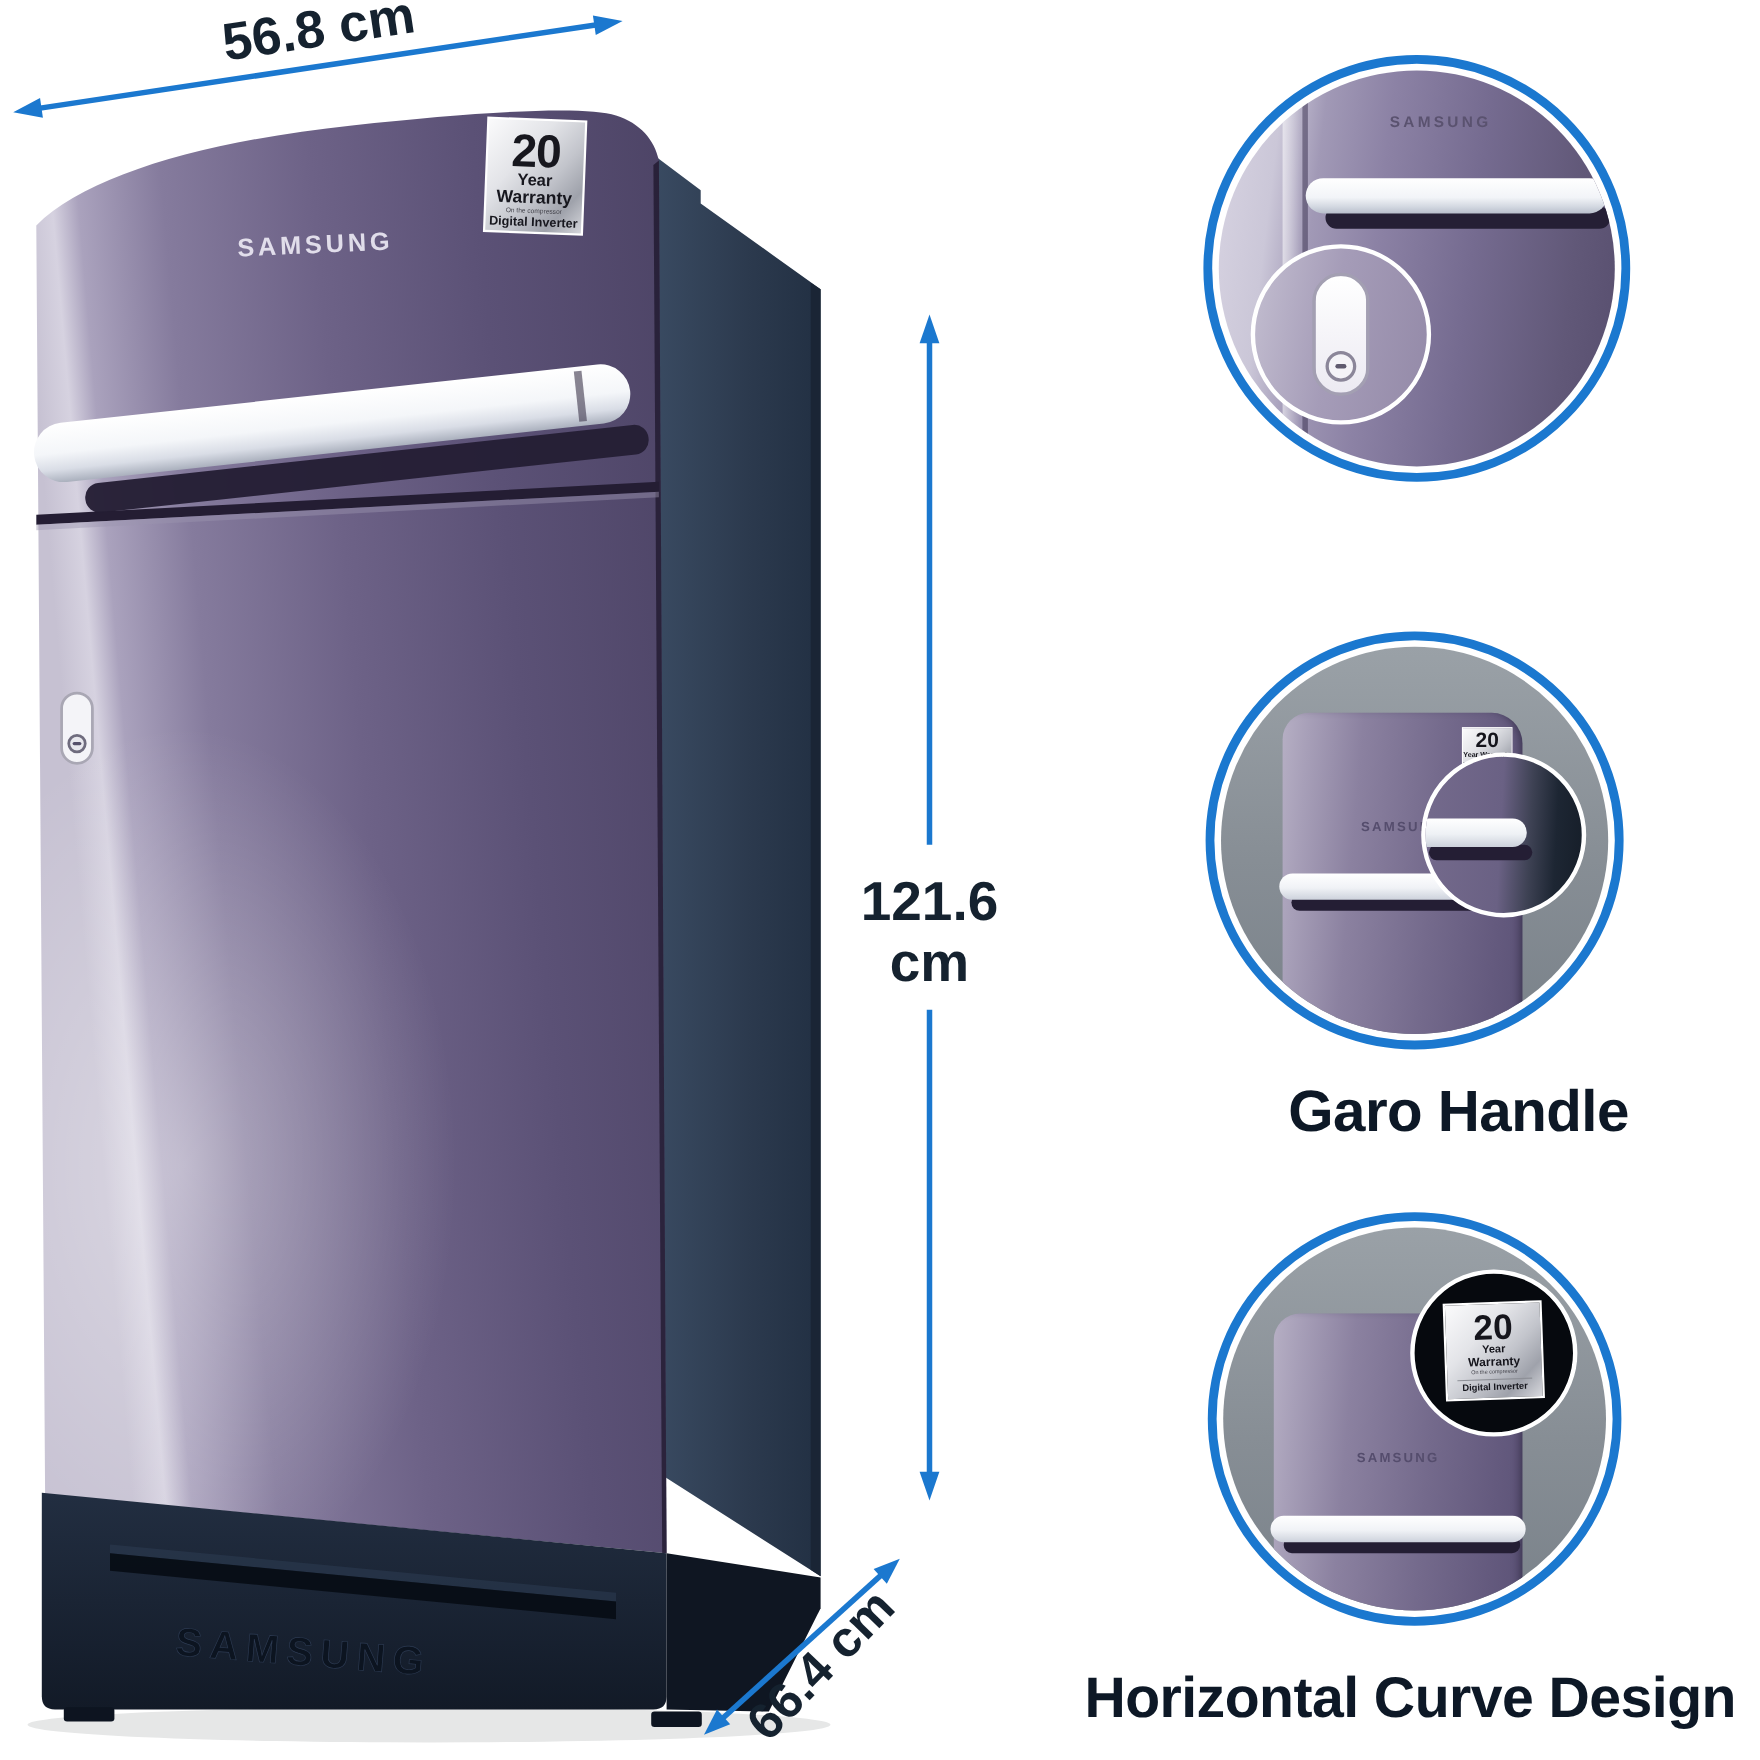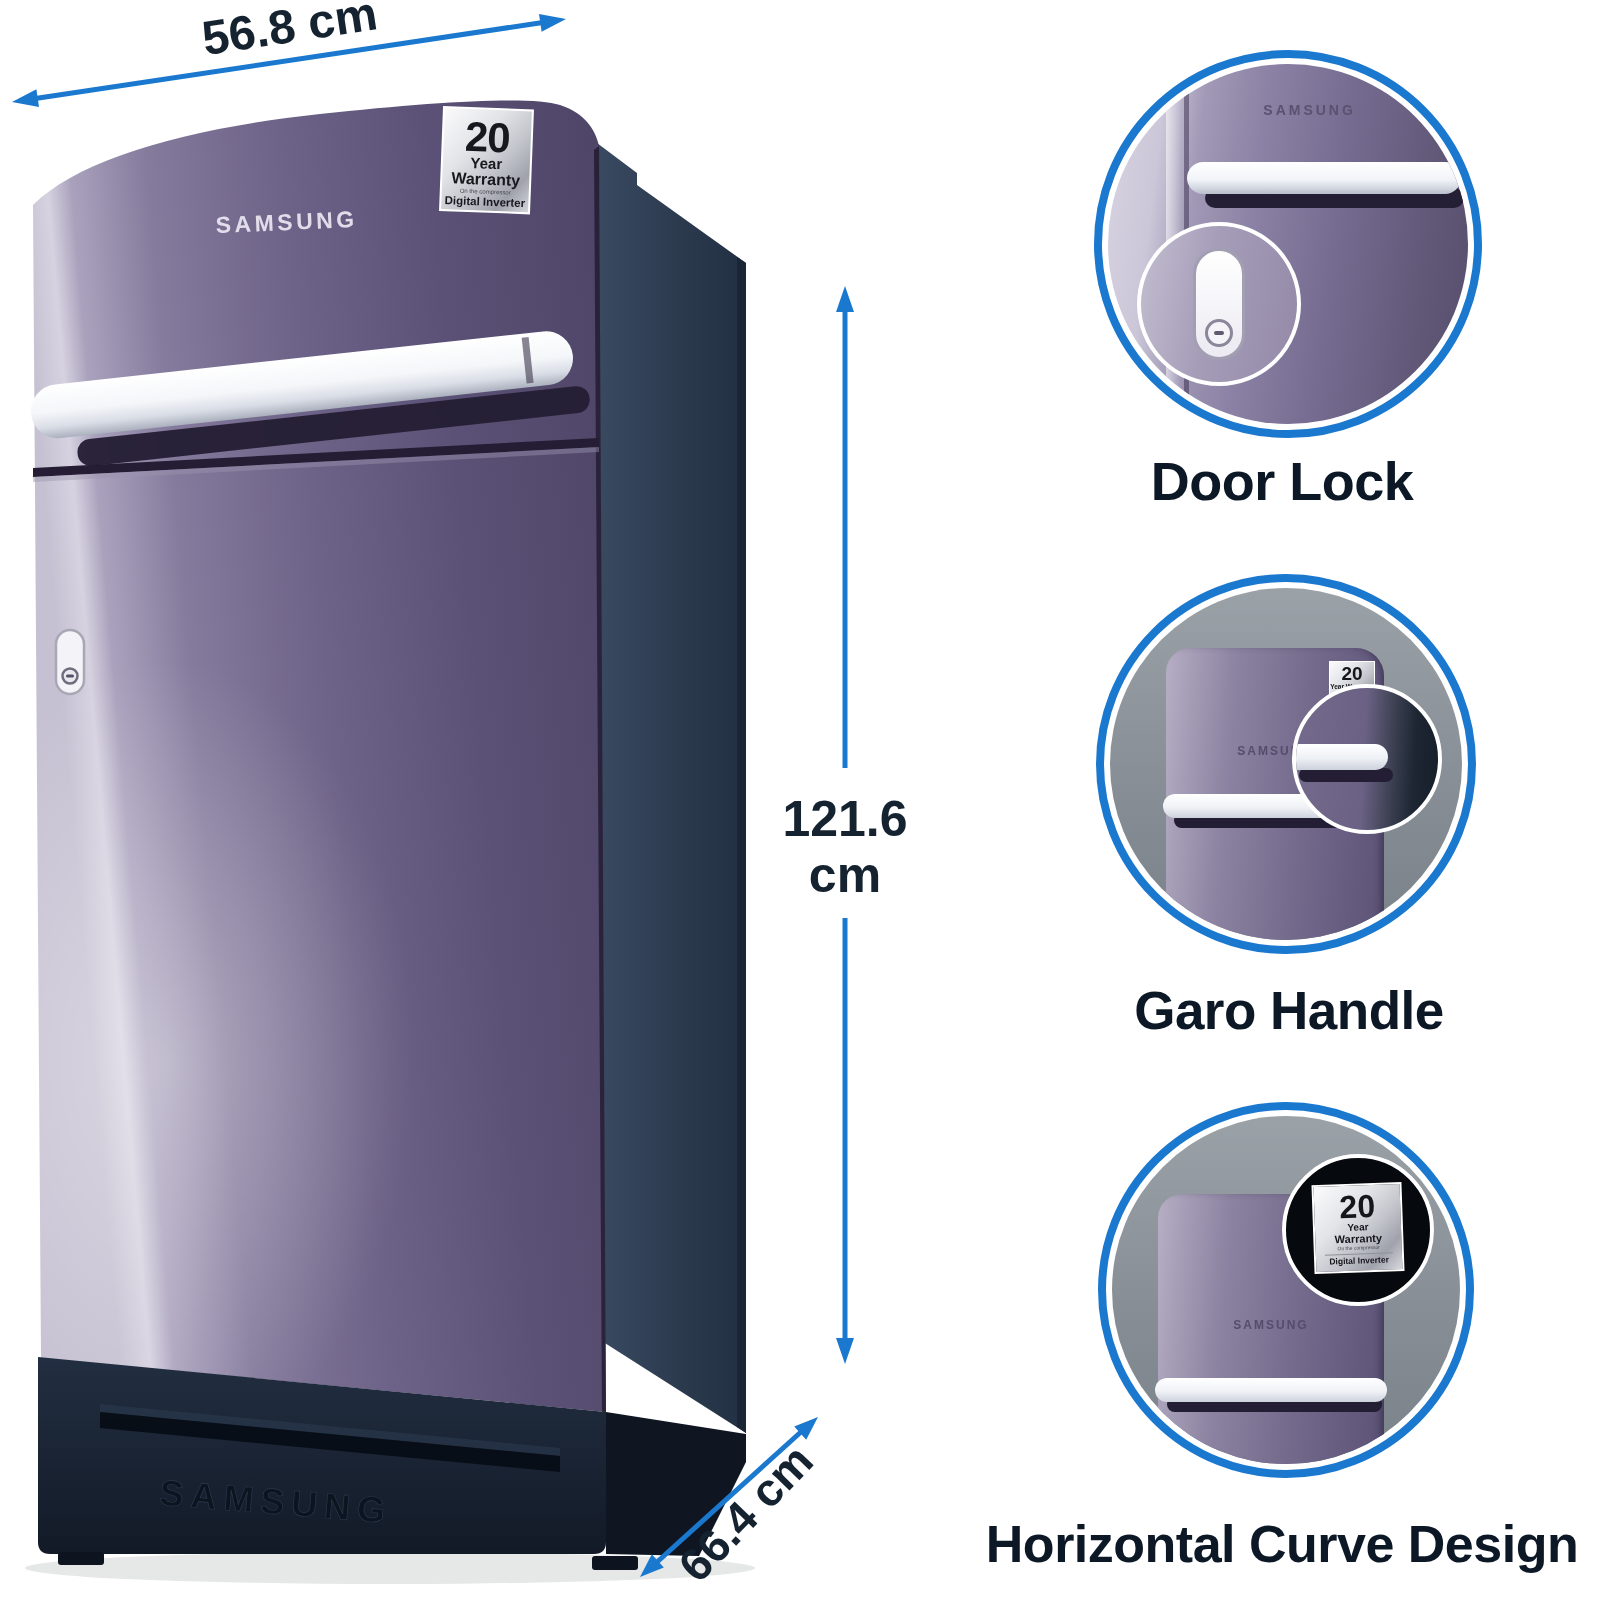--- a/index.html
+++ b/index.html
@@ -15,21 +15,21 @@
     background:#ffffff;padding:6px;
   }
   .circle-content{
     position:relative;width:100%;height:100%;border-radius:50%;overflow:hidden;
   }
   .feature-label{
     position:absolute;text-align:center;font-weight:700;color:#0d1826;
     letter-spacing:-0.5px;white-space:nowrap;
   }
   #label-1{left:1032px;top:450px;width:500px;font-size:54px;}
-  #label-2{left:1039px;top:980px;width:500px;font-size:53px;}
+  #label-2{left:1076px;top:980px;width:500px;font-size:53px;}
   #label-3{left:962px;top:1514px;width:640px;font-size:52px;}
 
   #circle-1{left:1094px;top:50px;width:388px;height:388px;}
   #circle-2{left:1096px;top:574px;width:380px;height:380px;}
   #circle-3{left:1098px;top:1102px;width:376px;height:376px;}
 
   
   .door-zoom{
     background:linear-gradient(97deg,#d8d4e2 0%,#cbc7d8 15%,#a199b6 25%,#8c82a5 40%,
                #756b90 62%,#615878 85%,#574e6e 100%);
@@ -209,21 +209,20 @@
       <div class="mf-logo dz-logo">SAMSUNG</div>
       <div class="zh-shadow"></div>
       <div class="zh-bar"></div>
       <div class="inset inset-lock">
         <div class="lock-pill-big">
           <div class="keyhole-big"></div>
         </div>
       </div>
     </div>
   </div>
-  <div class="feature-label" id="label-1">Door Lock</div>
 
   <div class="ring" id="circle-2">
     <div class="circle-content grey-bg">
       <div class="mini-fridge" id="mf-2">
         <div class="badge-mini">
           <div class="bm-20">20</div>
           <div class="bm-yw">Year Warranty</div>
           <div class="bm-di">Digital Inverter</div>
         </div>
         <div class="mf-logo mf2-logo">SAMSUNG</div>

